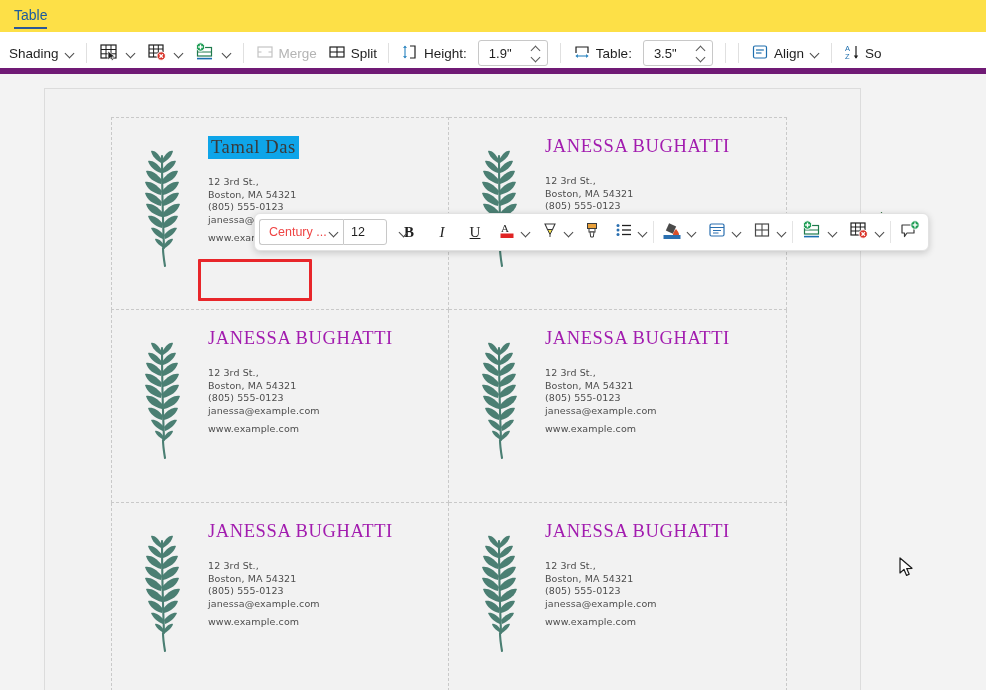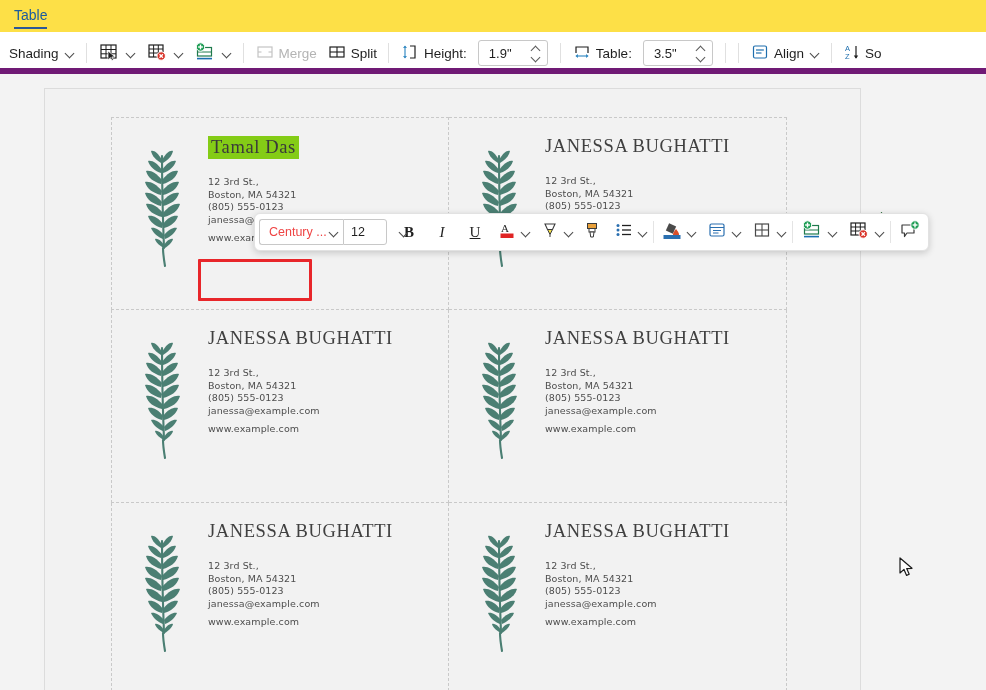--- a/index.html
+++ b/index.html
@@ -141,21 +141,21 @@
     width: 56px; height: 130px;
   }
   .card-body {
     position: absolute; left: 96px; top: 18px;
     width: 230px;
   }
   .card-name {
     font-family: "Liberation Serif", serif;
     font-size: 18.5px;
     letter-spacing: 0.6px;
-    color: #404040;
+    color: #a21caf;
     white-space: nowrap;
   }
   .card-addr {
     margin-top: 18px;
     font-family: "DejaVu Sans", sans-serif;
     font-size: 9.5px;
     line-height: 12.6px;
     color: #4d4d4d;
     letter-spacing: 0.1px;
   }
@@ -163,21 +163,21 @@
     margin-top: 6px;
     font-family: "DejaVu Sans", sans-serif;
     font-size: 9.5px;
     color: #4d4d4d;
     letter-spacing: 0.1px;
   }
 
   
   .card-name.editing {
     display: inline-block;
-    background: #84cc16;
+    background: #0ea5e9;
     color: #3a3a3a;
     padding: 1px 3px;
   }
 
   
   #annotation-box {
     position: absolute;
     left: 198px; top: 185px;
     width: 114px; height: 42px;
     border: 3px solid #e8262a;

